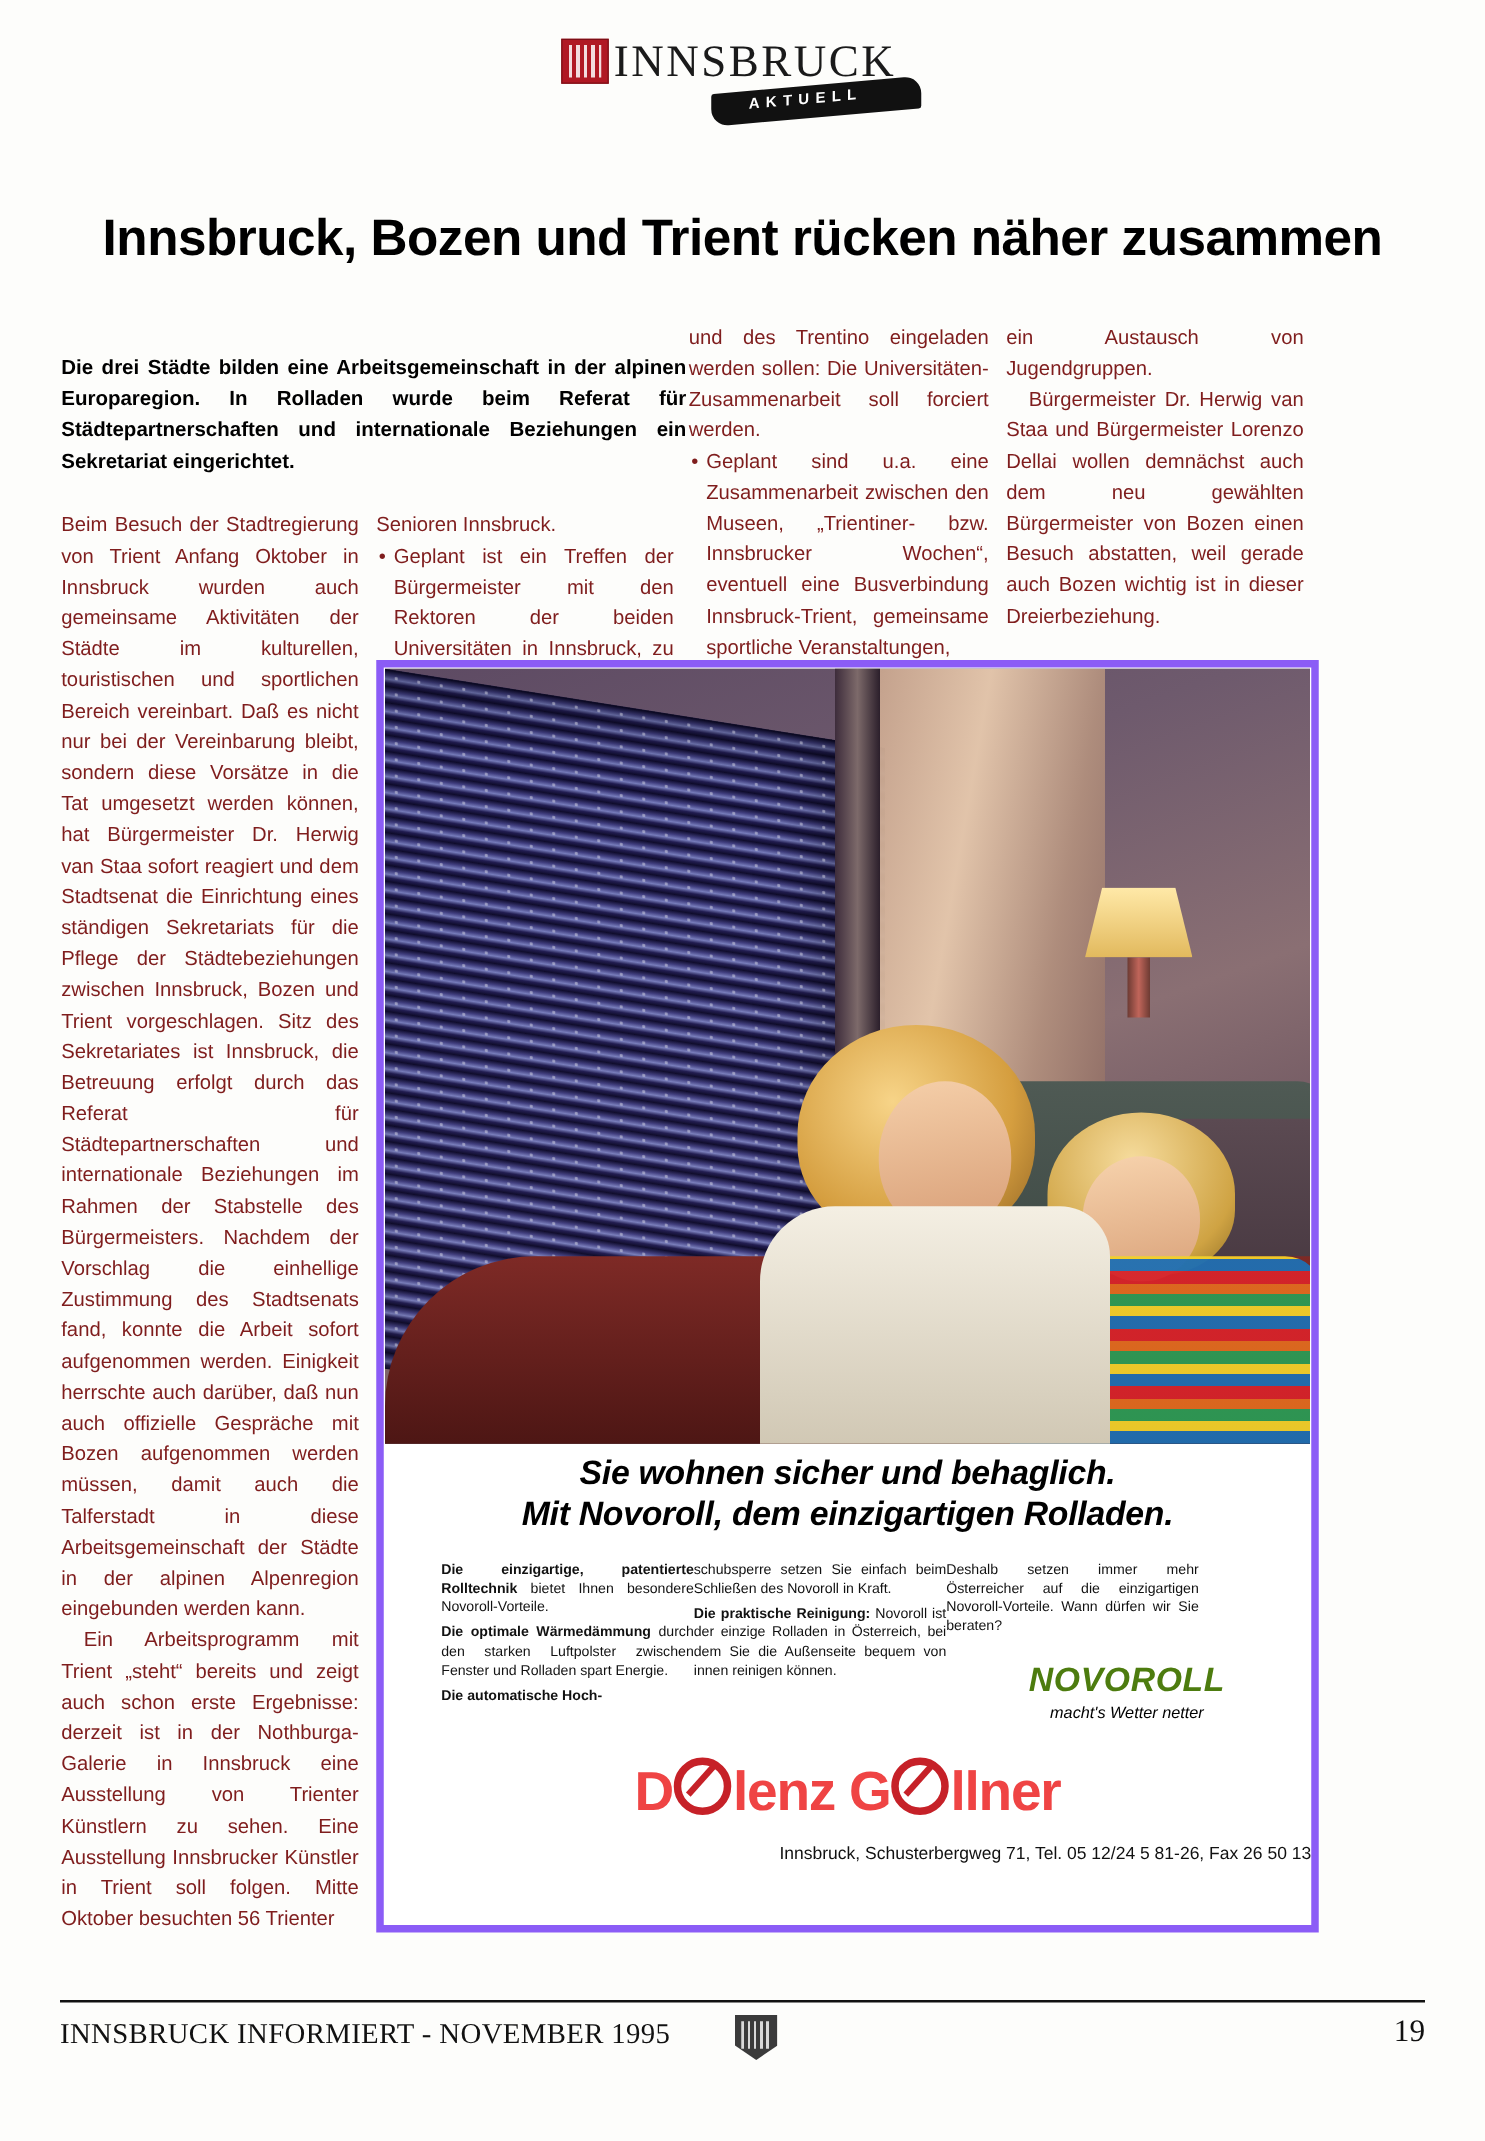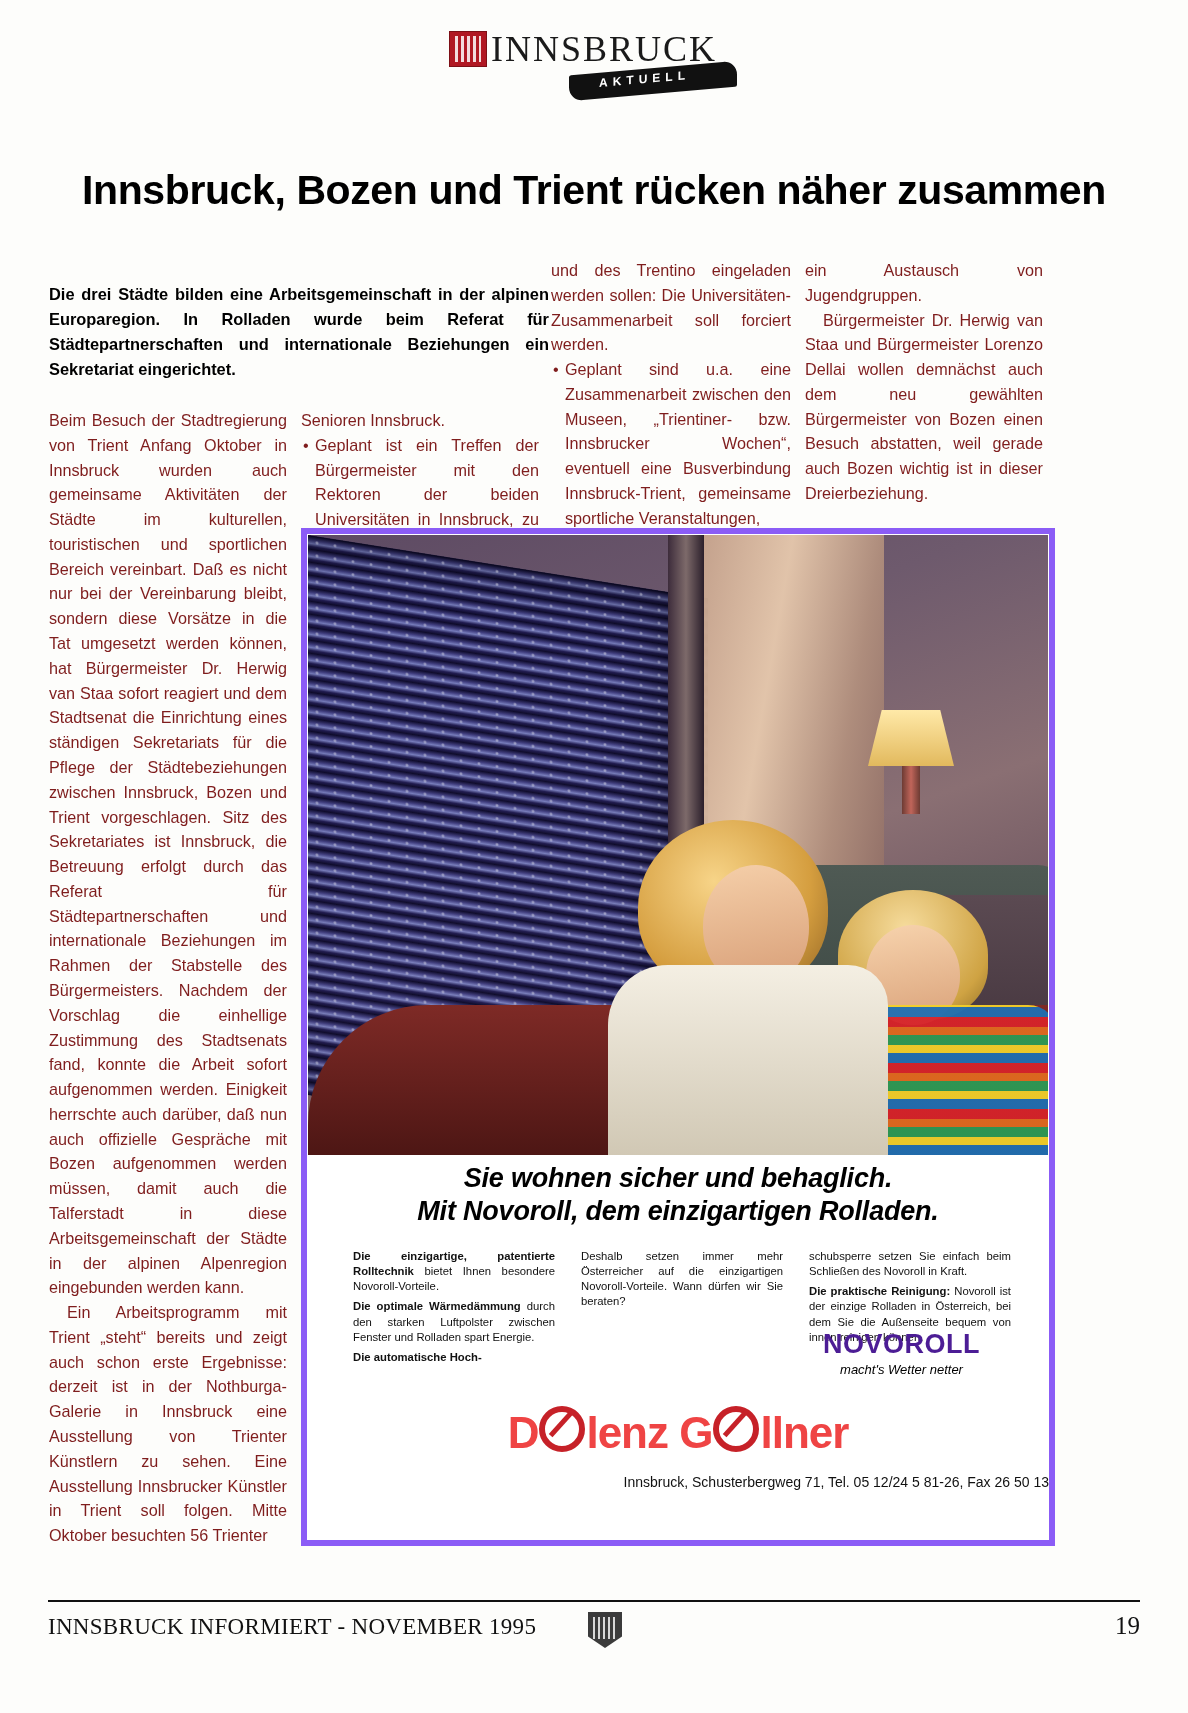--- a/index.html
+++ b/index.html
@@ -257,21 +257,20 @@
     font-style: italic;
     color: #000;
     letter-spacing: -0.2px;
   }
 
   .ad-cols {
     position: absolute;
     left: 46px; top: 715px;
     width: 660px;
     display: flex;
-    gap: 26px;
   }
   .ad-col {
     width: 202px;
     font-size: 11.3px;
     line-height: 1.34;
     text-align: justify;
     color: #111;
   }
   .ad-col b { font-weight: 700; }
   .ad-col p { margin: 0 0 5px 0; }
@@ -279,21 +278,22 @@
   .ad-brand {
     position: absolute;
     right: 40px; top: 795px;
     width: 215px;
     text-align: center;
   }
   .ad-brand .name {
     font-size: 27px;
     font-weight: 800;
     letter-spacing: .5px;
-    color: #4c1d95;
+    color: #4d7c0f;
+    font-style: italic;
   }
   .ad-brand .slogan {
     font-size: 13px;
     font-style: italic;
     color: #000;
     margin-top: 2px;
   }
 
   .ad-logo {
     position: absolute;
@@ -439,25 +439,25 @@
       <div>Mit Novoroll, dem einzigartigen Rolladen.</div>
     </div>
 
     <div class="ad-cols">
       <div class="ad-col">
         <p><b>Die einzigartige, patentierte Rolltechnik</b><span> bietet Ihnen besondere Novoroll-Vorteile.</span></p>
         <p><b>Die optimale Wärmedämmung</b><span> durch den starken Luftpolster zwischen Fenster und Rolladen spart Energie.</span></p>
         <p><b>Die automatische Hoch-</b></p>
       </div>
       <div class="ad-col">
-        <p><span>Deshalb setzen immer mehr Österreicher auf die einzigartigen Novoroll-Vorteile. Wann dürfen wir Sie beraten?</span></p>
-      </div>
-      <div class="ad-col">
         <p><span>schubsperre setzen Sie einfach beim Schließen des Novoroll in Kraft.</span></p>
         <p><b>Die praktische Reinigung:</b><span> Novoroll ist der einzige Rolladen in Österreich, bei dem Sie die Außenseite bequem von innen reinigen können.</span></p>
+      </div>
+      <div class="ad-col">
+        <p><span>Deshalb setzen immer mehr Österreicher auf die einzigartigen Novoroll-Vorteile. Wann dürfen wir Sie beraten?</span></p>
       </div>
     </div>
 
     <div class="ad-brand">
       <div class="name">NOVOROLL</div>
       <div class="slogan">macht's Wetter netter</div>
     </div>
 
     <div class="ad-logo">
       <span>D</span><span class="ring"></span><span>lenz G</span><span class="ring"></span><span>llner</span>

